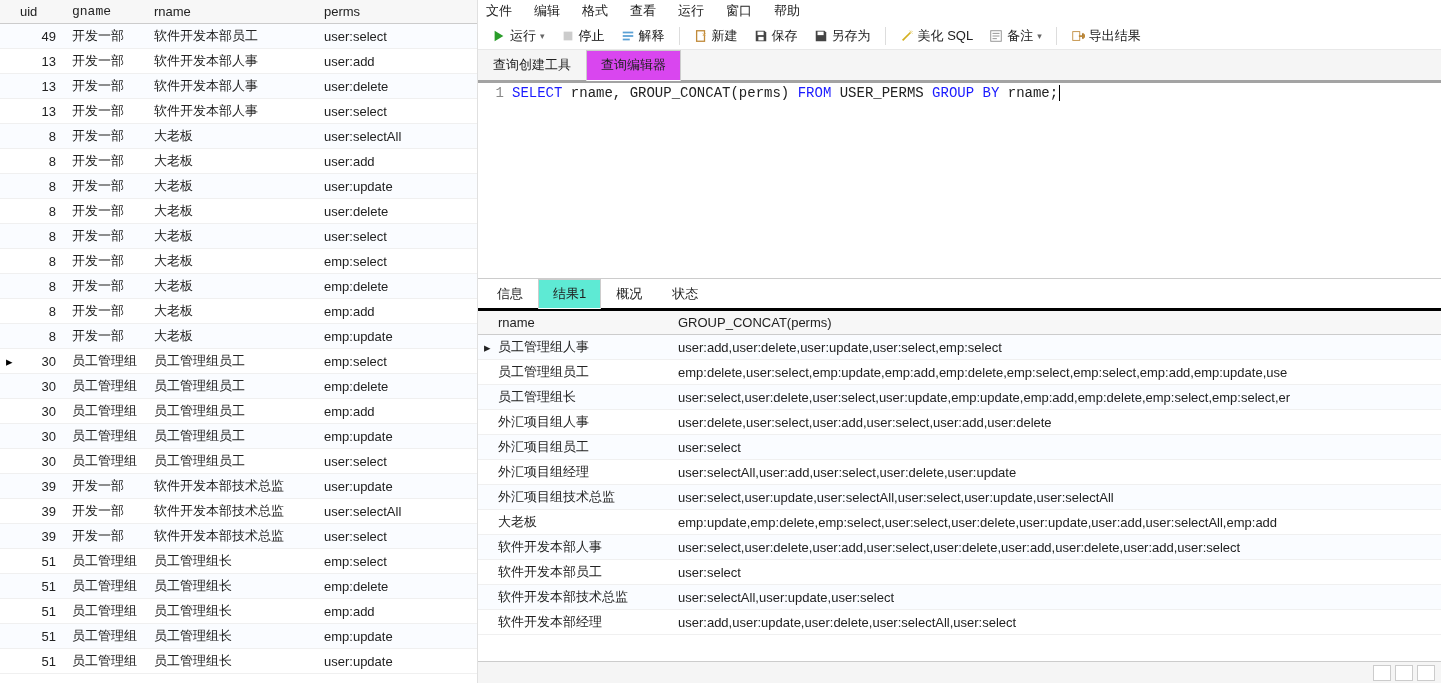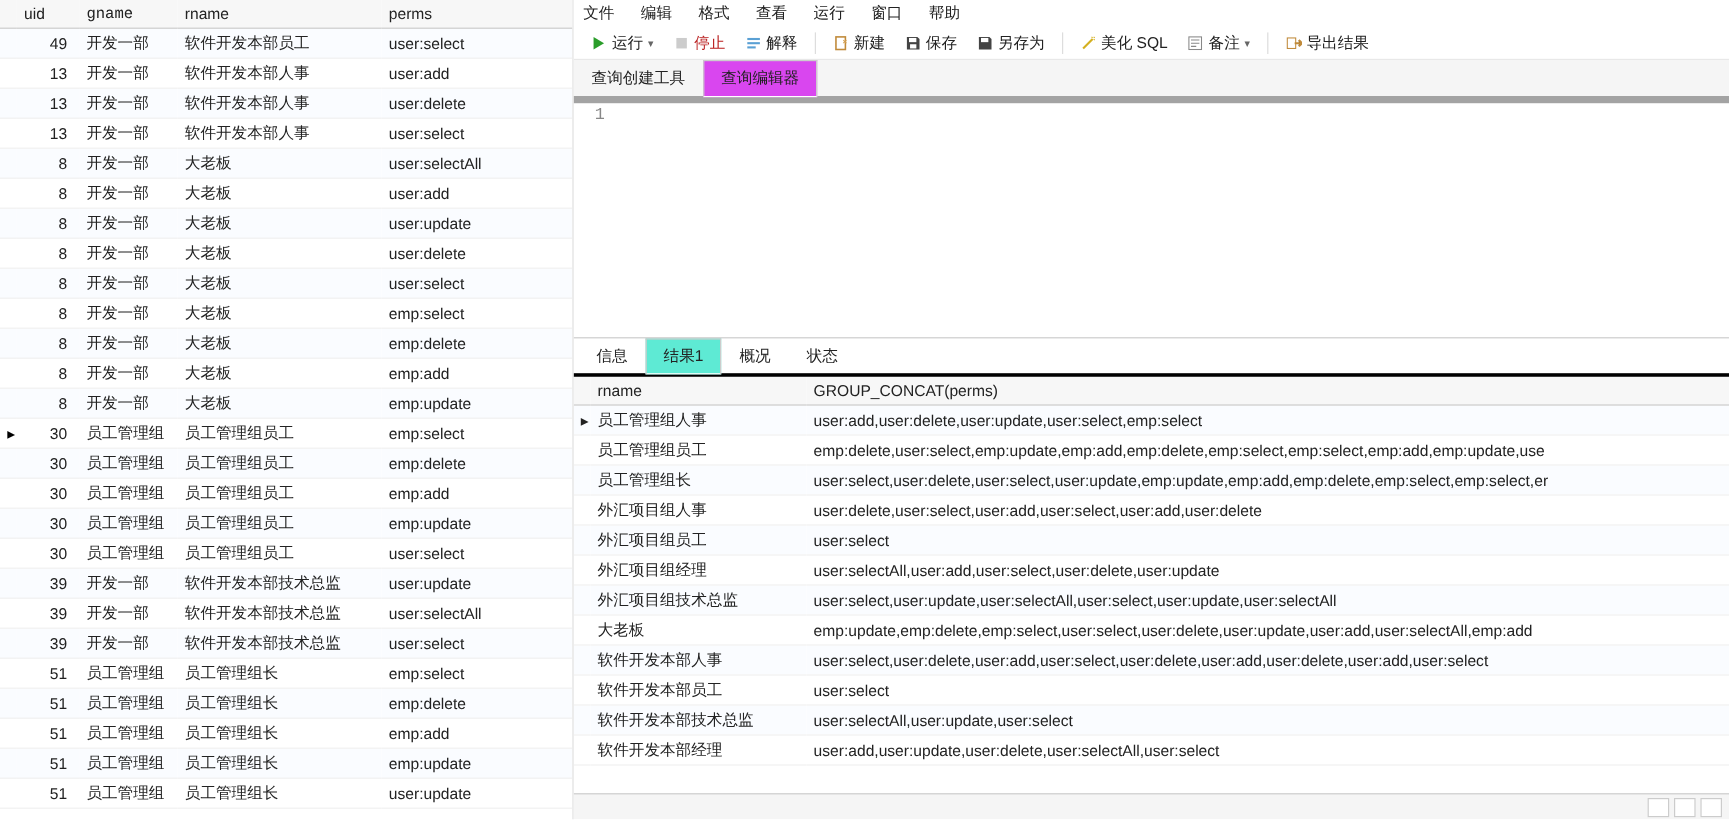--- a/index.html
+++ b/index.html
@@ -14,21 +14,21 @@
   .left-table .row-indicator { width: 14px; }
   .left-table .c-uid { width: 52px; }
   .left-table .c-gname { width: 82px; font-family: Liberation Mono, monospace; }
   .left-table .c-rname { width: 170px; }
   .left-table .marker { color: #000; }
   .menu-bar { padding: 0 8px; height: 22px; display: flex; gap: 22px; align-items: center; background: #fff; font-size: 13px; text-align: center; }
   .toolbar { height: 28px; display: flex; align-items: center; gap: 4px; padding: 0 8px; background: #fff; border-bottom: 1px solid #e8e8e8; }
   .tb-btn { display: inline-flex; align-items: center; gap: 4px; padding: 2px 6px; cursor: pointer; }
   .tb-sep { width: 1px; height: 18px; background: #ddd; margin: 0 4px; }
   .icon { width: 14px; height: 14px; display: inline-block; }
-  .tabs { display: flex; border-bottom: 6px solid #a3a3a3; background: #f5f5f5; }
+  .tabs { display: flex; border-bottom: 3px solid #a3a3a3; background: #f5f5f5; }
   .tab { padding: 5px 14px; border: 1px solid transparent; cursor: pointer; }
   .tab.active { background: #d946ef; border: 1px solid #ccc; border-bottom: 1px solid #fff; margin-bottom: -1px; }
   .editor { flex: 0 0 196px; border-bottom: 1px solid #ccc; overflow: hidden; font-family: "Courier New", monospace; font-size: 14px; padding: 2px 0; }
   .editor-line { display: flex; }
   .gutter { width: 34px; text-align: right; color: #888; padding-right: 8px; user-select: none; }
   .code { white-space: pre; }
   .kw { color: #1a1aff; }
   .cursor { border-right: 1px solid #000; margin-left: 1px; animation: blink 1s step-end infinite; }
   @keyframes blink { 50% { border-color: transparent; } }
   .result-tabs { display: flex; border-bottom: 3px solid #000000; padding-left: 4px; }
@@ -256,21 +256,21 @@
     </div>
 
   <div class="toolbar">
     <span class="tb-btn">
       <svg class="icon" viewBox="0 0 16 16">
           <path fill="#2a9d2a" d="M3 2l10 6-10 6z"></path>
         </svg>
       <span>运行</span>
       <span style="font-size:9px;color:#666;">▾</span>
     </span>
-    <span class="tb-btn" style="color:#b91c1c;">
+    <span class="tb-btn" style="color:#000000;">
       <svg class="icon" viewBox="0 0 16 16">
           <rect x="3" y="3" width="10" height="10" fill="#ccc"></rect>
         </svg>
       <span>停止</span>
     </span>
     <span class="tb-btn">
       <svg class="icon" viewBox="0 0 16 16">
           <rect x="2" y="3" width="12" height="2" fill="#5aa0d4"></rect>
           <rect x="2" y="7" width="12" height="2" fill="#5aa0d4"></rect>
           <rect x="2" y="11" width="8" height="2" fill="#5aa0d4"></rect>
@@ -327,20 +327,21 @@
   </div>
 
   <div class="tabs">
     <div class="tab">查询创建工具</div>
     <div class="tab active">查询编辑器</div>
   </div>
 
   <div class="editor">
     <div class="editor-line">
       <div class="gutter">1</div>
+      <div class="code" id="sql-code"><span class="kw">SELECT</span><span> rname, GROUP_CONCAT(perms) </span><span class="kw">FROM</span><span> USER_PERMS </span><span class="kw">GROUP</span><span> </span><span class="kw">BY</span><span> rname;</span><span class="cursor"></span></div>
     </div>
   </div>
 
   <div class="result-tabs">
     <div class="rtab">信息</div>
     <div class="rtab active">结果1</div>
     <div class="rtab">概况</div>
     <div class="rtab">状态</div>
   </div>
 

